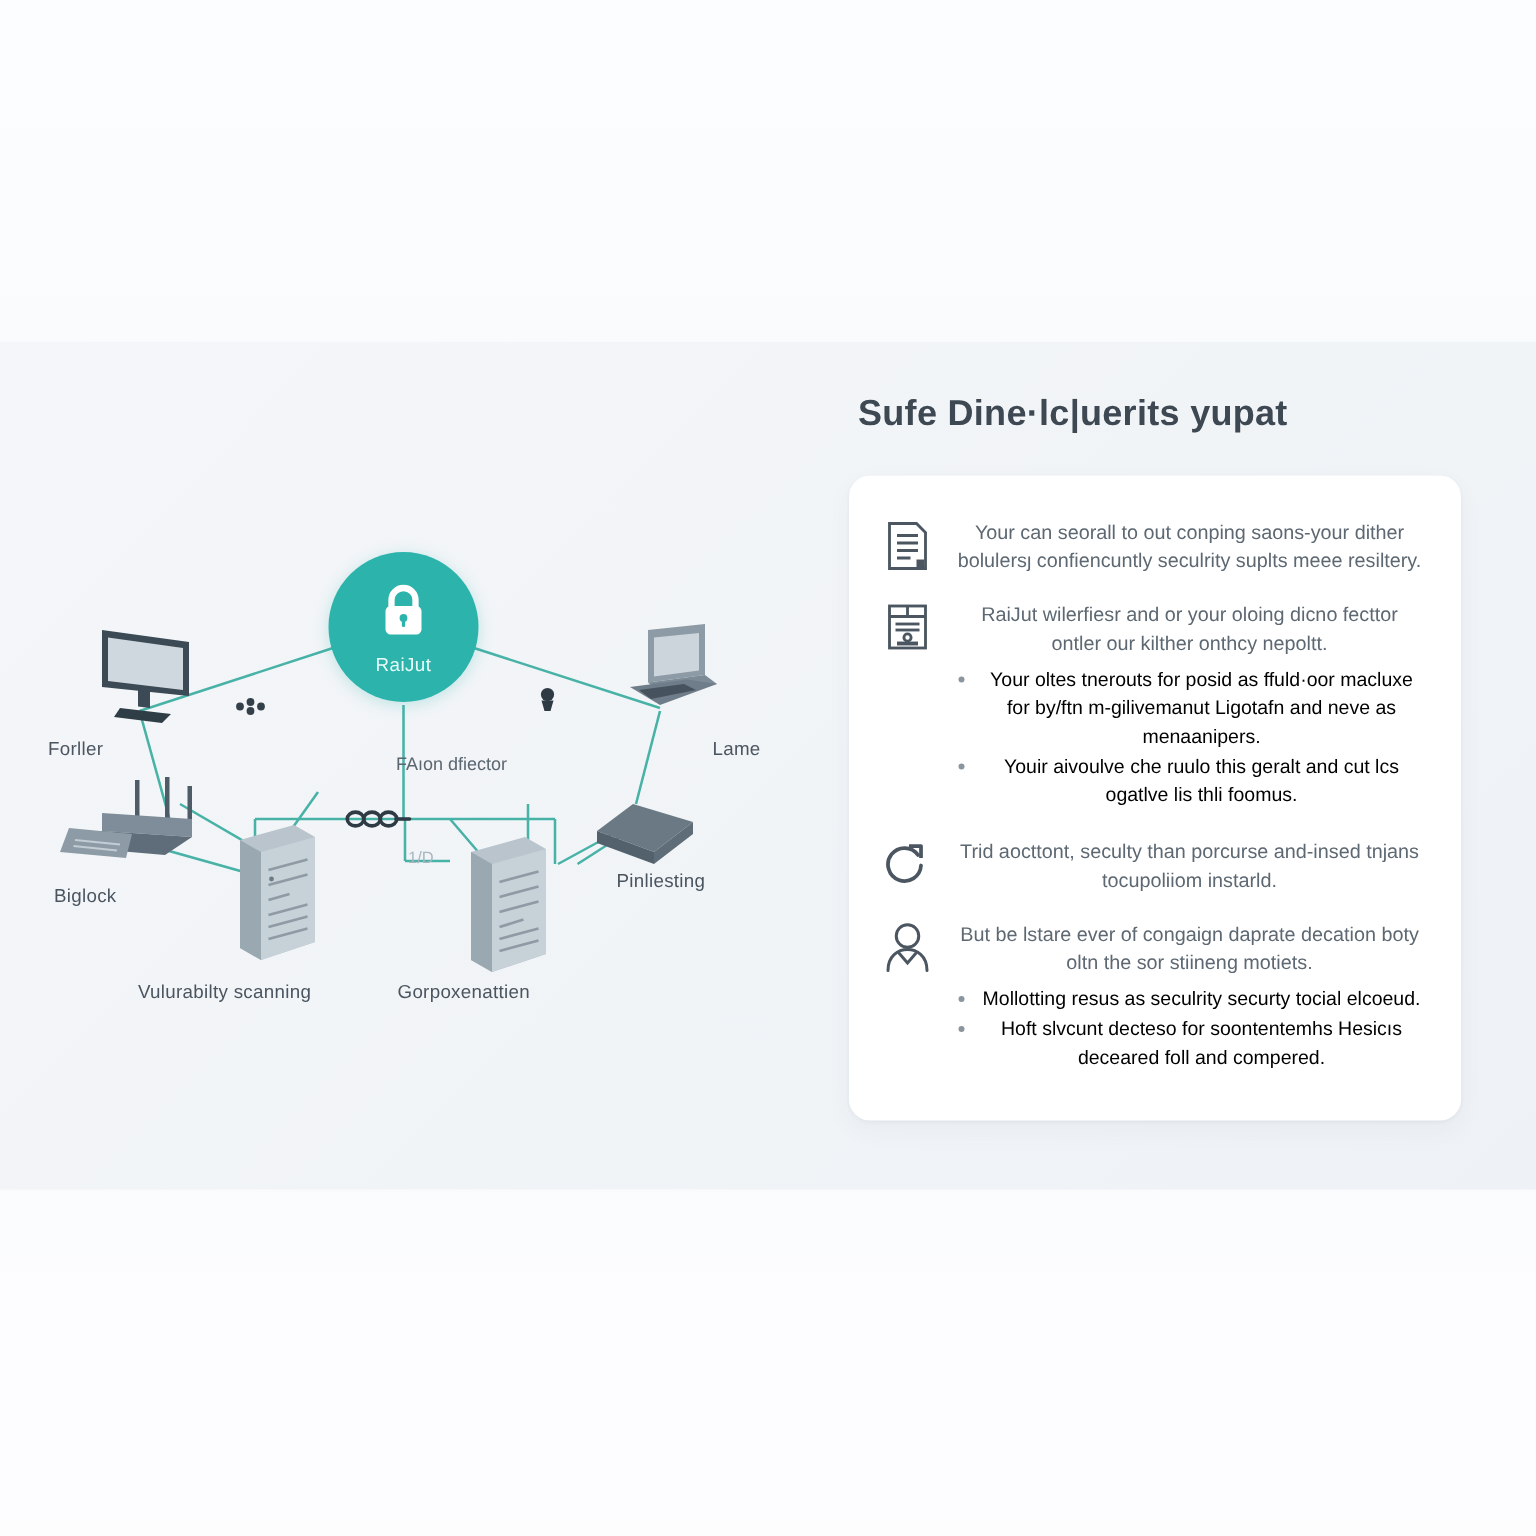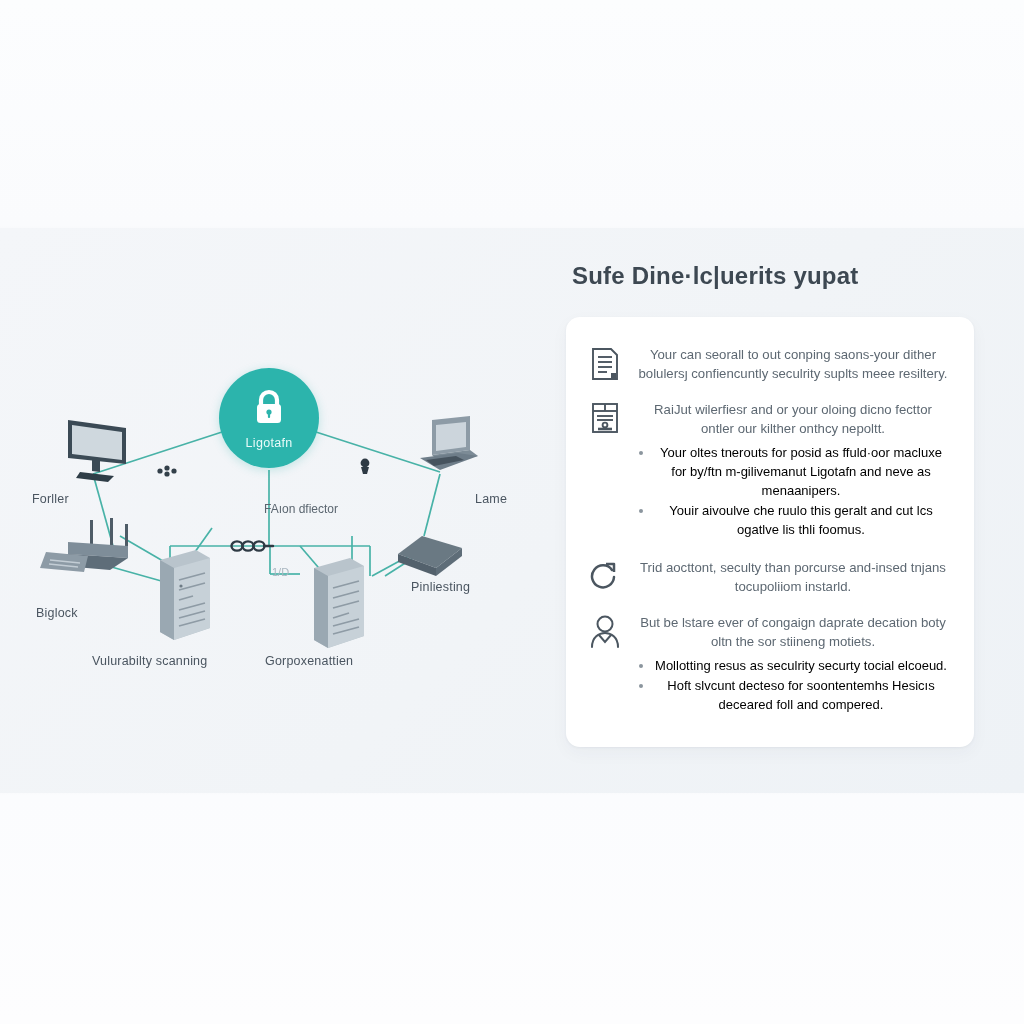--- a/index.html
+++ b/index.html
@@ -178,21 +178,21 @@
       </g>
     </svg>
 
     <div id="hub">
       <svg width="36" height="42" viewBox="0 0 36 42">
         <path d="M10 18 V13 a8 8 0 0 1 16 0 v5" fill="none" stroke="#ffffff" stroke-width="4.2" stroke-linecap="round"></path>
         <rect x="6" y="17" width="24" height="19" rx="3.5" fill="#ffffff"></rect>
         <circle cx="18" cy="25" r="2.6" fill="#2cb4ac"></circle>
         <rect x="16.9" y="25" width="2.2" height="6" rx="1" fill="#2cb4ac"></rect>
       </svg>
-      <span class="hub-text">Ligotafn</span>
+      <span class="hub-text">RaiJut</span>
     </div>
 
     <div style="position:absolute; left:48px; top:178px;">
       <svg width="86" height="76" viewBox="0 0 86 76">
         <path d="M20 6 L78 14 L78 50 L20 44 Z" fill="#3b4a55"></path>
         <path d="M24 11 L74 18 L74 46 L24 40 Z" fill="#cfd8de"></path>
         <path d="M44 44 L52 45 L52 58 L44 57 Z" fill="#3b4a55"></path>
         <path d="M32 58 L66 62 L60 68 L28 64 Z" fill="#2f3d47"></path>
       </svg>
     </div>
@@ -205,21 +205,21 @@
         <rect x="93" y="6" width="3" height="24" fill="#4e5c67"></rect>
         <path d="M36 24 L96 28 L96 40 L36 36 Z" fill="#7e8d99"></path>
         <path d="M36 36 L96 40 L78 52 L20 47 Z" fill="#5e6d79"></path>
         <path d="M14 34 L56 38 L52 54 L8 50 Z" fill="#8d9ba6"></path>
         <g stroke="#c3cdd5" stroke-width="1.4">
           <line x1="18" y1="42" x2="48" y2="45"></line>
           <line x1="17" y1="46" x2="46" y2="49"></line>
         </g>
       </svg>
     </div>
-    <span class="node-label" style="left:36px; top:370px;">Biglock</span>
+    <span class="node-label" style="left:36px; top:354px;">Biglock</span>
 
     <div style="position:absolute; left:148px; top:310px;">
       <svg width="70" height="100" viewBox="0 0 70 100">
         <path d="M12 14 L48 4 L62 12 L62 82 L26 94 L12 86 Z" fill="#b9c4cc"></path>
         <path d="M12 14 L26 22 L26 94 L12 86 Z" fill="#9aa8b2"></path>
         <path d="M26 22 L62 12 L62 82 L26 94 Z" fill="#c7d1d8"></path>
         <g stroke="#8e9ba5" stroke-width="1.8">
           <line x1="31" y1="34" x2="57" y2="27"></line>
           <line x1="31" y1="44" x2="57" y2="37"></line>
           <line x1="31" y1="54" x2="45" y2="50"></line>

